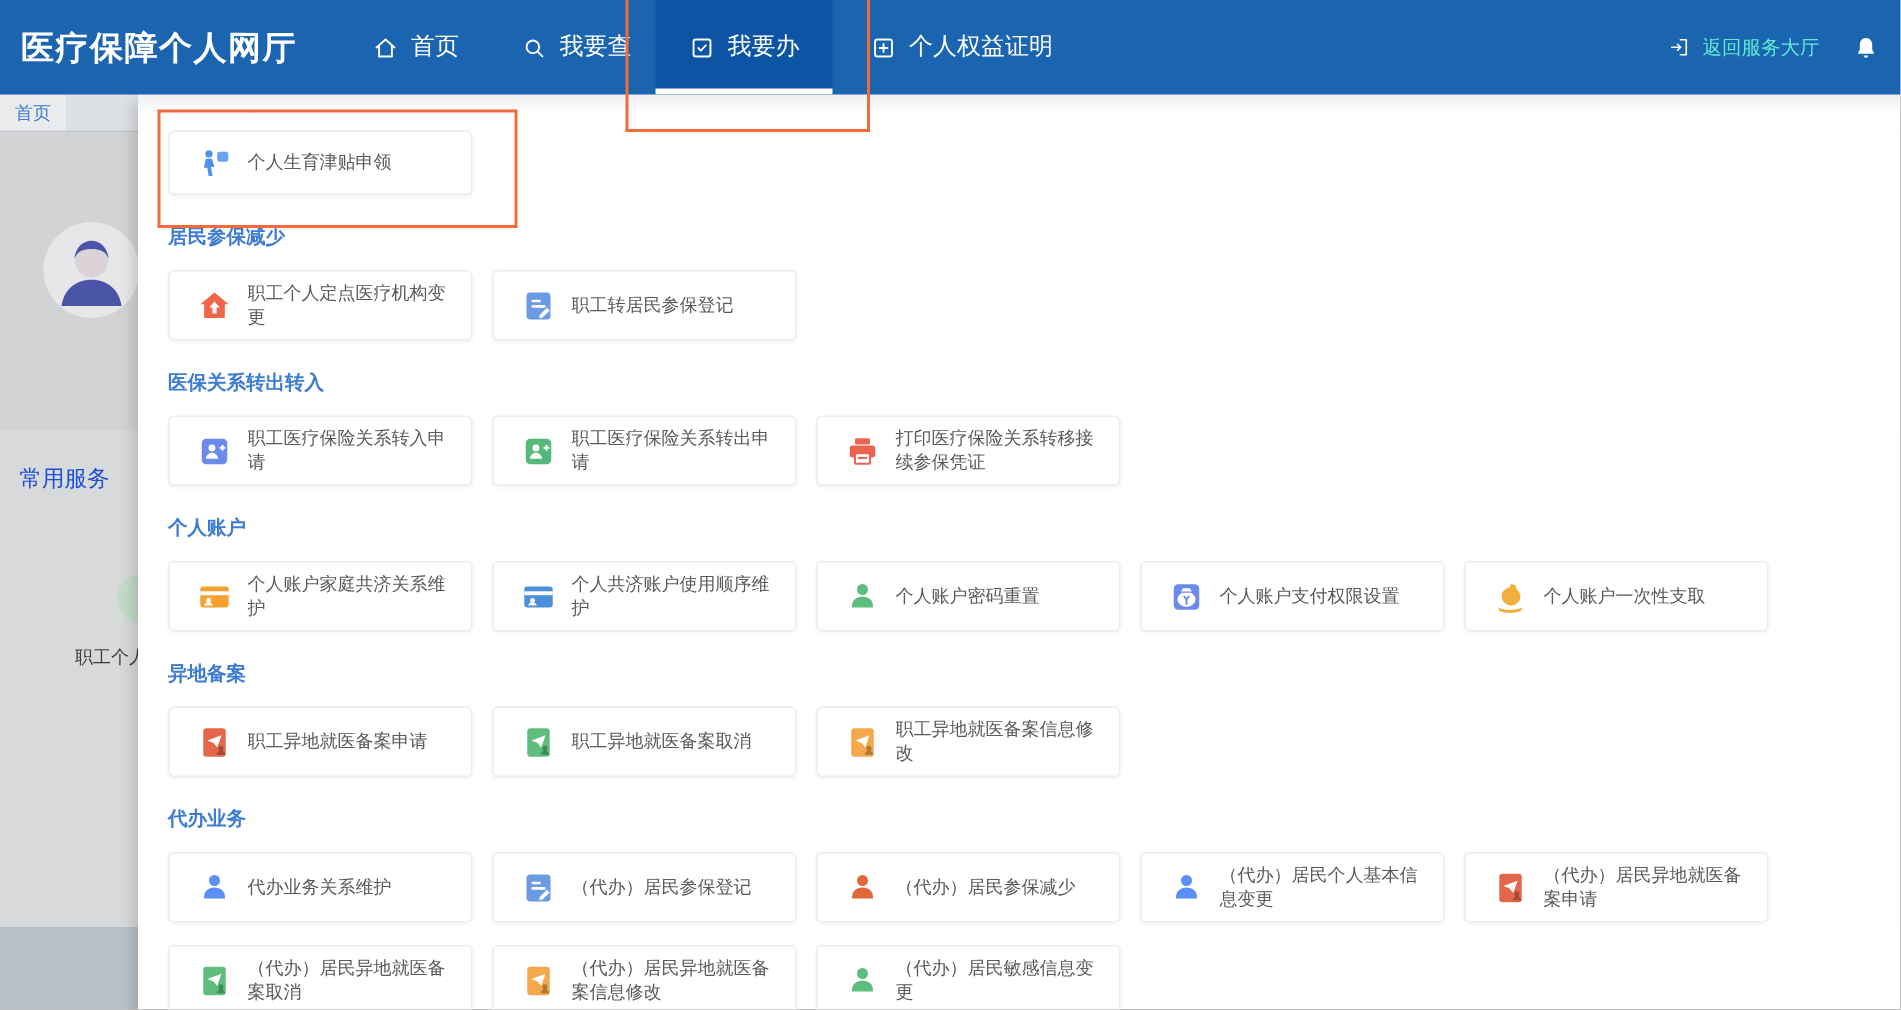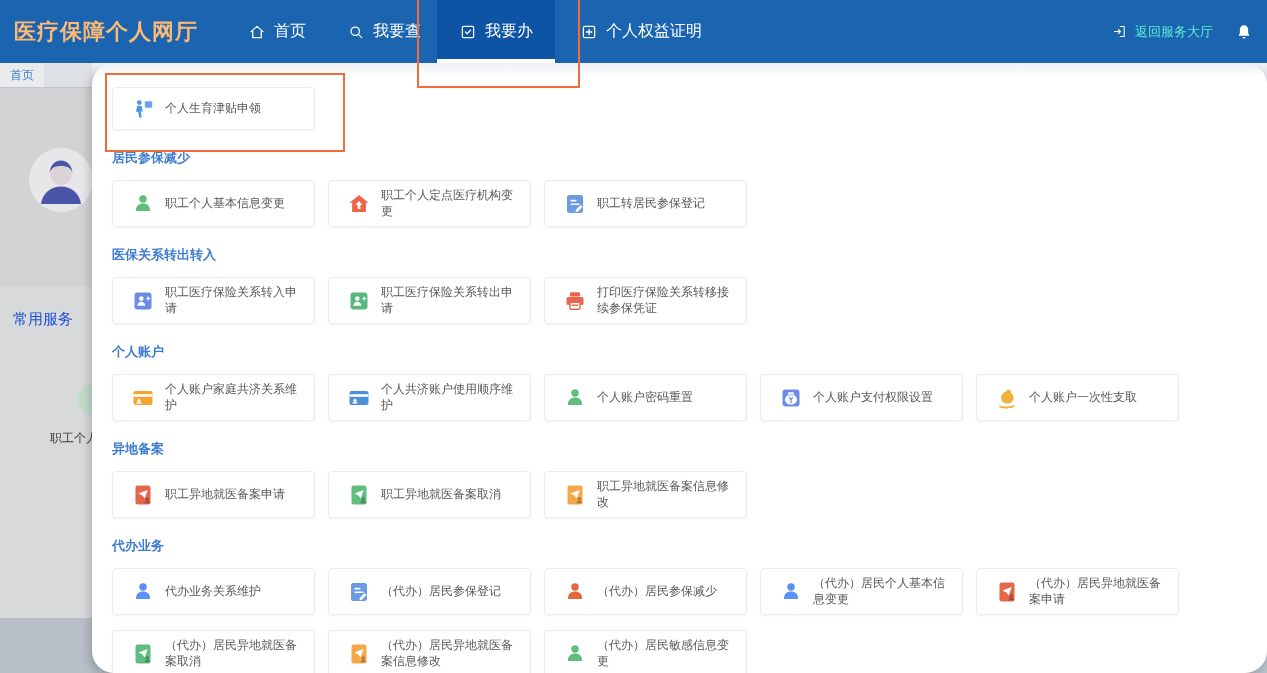--- a/index.html
+++ b/index.html
@@ -16,34 +16,34 @@
   .footer-band{position:absolute;left:0;top:618px;width:100%;height:55px;background:#B9BFC7;}
   .avatar{position:absolute;left:29px;top:148px;width:64px;height:64px;border-radius:50%;background:#E7E7EA;overflow:hidden;}
   .avatar svg{width:64px;height:64px;display:block;}
   .common-title{position:absolute;left:13px;top:310px;font-size:15px;color:#1d4ed8;}
   .green-dot{position:absolute;left:78px;top:383px;width:32px;height:32px;border-radius:50%;background:#C3DCC9;}
   .partial-label{position:absolute;left:50px;top:430px;font-size:12px;color:#3A3A3C;}
 
   
   .nav{position:absolute;left:0;top:0;width:100%;height:63px;background:var(--nav);z-index:10;}
   .brand{position:absolute;left:14px;top:0;height:63px;display:flex;align-items:center;
-         color:#fdba74;font-size:22px;font-weight:bold;letter-spacing:1px;}
+         color:#ffffff;font-size:22px;font-weight:bold;letter-spacing:1px;}
   .nav-item{position:absolute;top:0;height:63px;display:flex;align-items:center;gap:8px;
             color:#fff;font-size:16px;cursor:pointer;white-space:nowrap;}
   .nav-item.active{background:var(--nav-active);padding:0 22px;}
   .nav-item.active::after{content:"";position:absolute;left:0;right:0;bottom:0;height:4px;background:#fff;}
   .nav-ico{width:18px;height:18px;color:#fff;flex:none;}
   .nav-right{position:absolute;right:14px;top:0;height:63px;display:flex;align-items:center;gap:22px;}
   .return-btn{display:flex;align-items:center;gap:8px;color:#5eead4;font-size:13px;cursor:pointer;white-space:nowrap;}
   .return-btn .nav-ico{width:15px;height:15px;}
   .bell{width:18px;height:18px;color:#fff;cursor:pointer;}
 
   
   .panel{position:absolute;left:92px;top:63px;width:1175px;height:610px;background:#fff;z-index:5;
-         box-shadow:-3px 4px 10px rgba(0,0,0,.18);border-radius:22px;}
+         box-shadow:-3px 4px 10px rgba(0,0,0,.18);}
   .panel::before{content:"";position:absolute;left:0;top:0;right:0;height:14px;
                  background:linear-gradient(#EEF0F2,rgba(255,255,255,0));pointer-events:none;}
   #menu{position:absolute;left:20px;top:24px;width:1140px;}
   .section-title{color:var(--accent);font-size:13px;font-weight:bold;margin:19px 0 13px 0;}
   .cards{display:flex;flex-wrap:wrap;column-gap:13px;row-gap:15px;}
   .card{width:203px;height:47px;box-sizing:border-box;background:#fff;border:1px solid #ECECEC;
         border-radius:4px;box-shadow:0 1px 3px rgba(0,0,0,.05);display:flex;align-items:center;
         gap:10px;padding:0 6px 0 18px;color:#595959;font-size:12px;line-height:1.3;cursor:pointer;}
   .cards.featured-row .card{height:43px;}
   .ci{width:24px;height:24px;flex:none;}
@@ -173,26 +173,20 @@
           <div class="card">
             <svg class="ci" viewBox="0 0 24 24" style="color: rgb(77, 148, 232);">
               <use href="#i-maternity"></use>
             </svg>
             <span class="card-label">个人生育津贴申领</span>
           </div>
         </div>
         <div class="section-title">居民参保减少</div>
         <div class="cards">
           <div class="card">
-            <svg class="ci" viewBox="0 0 24 24" style="color: rgb(95, 190, 125);">
-              <use href="#i-person"></use>
-            </svg>
-            <span class="card-label">职工个人基本信息变更</span>
-          </div>
-          <div class="card">
             <svg class="ci" viewBox="0 0 24 24" style="color: rgb(240, 101, 74);">
               <use href="#i-house"></use>
             </svg>
             <span class="card-label">职工个人定点医疗机构变更</span>
           </div>
           <div class="card">
             <svg class="ci" viewBox="0 0 24 24" style="color: rgb(107, 155, 226);">
               <use href="#i-doc-lines"></use>
             </svg>
             <span class="card-label">职工转居民参保登记</span>

